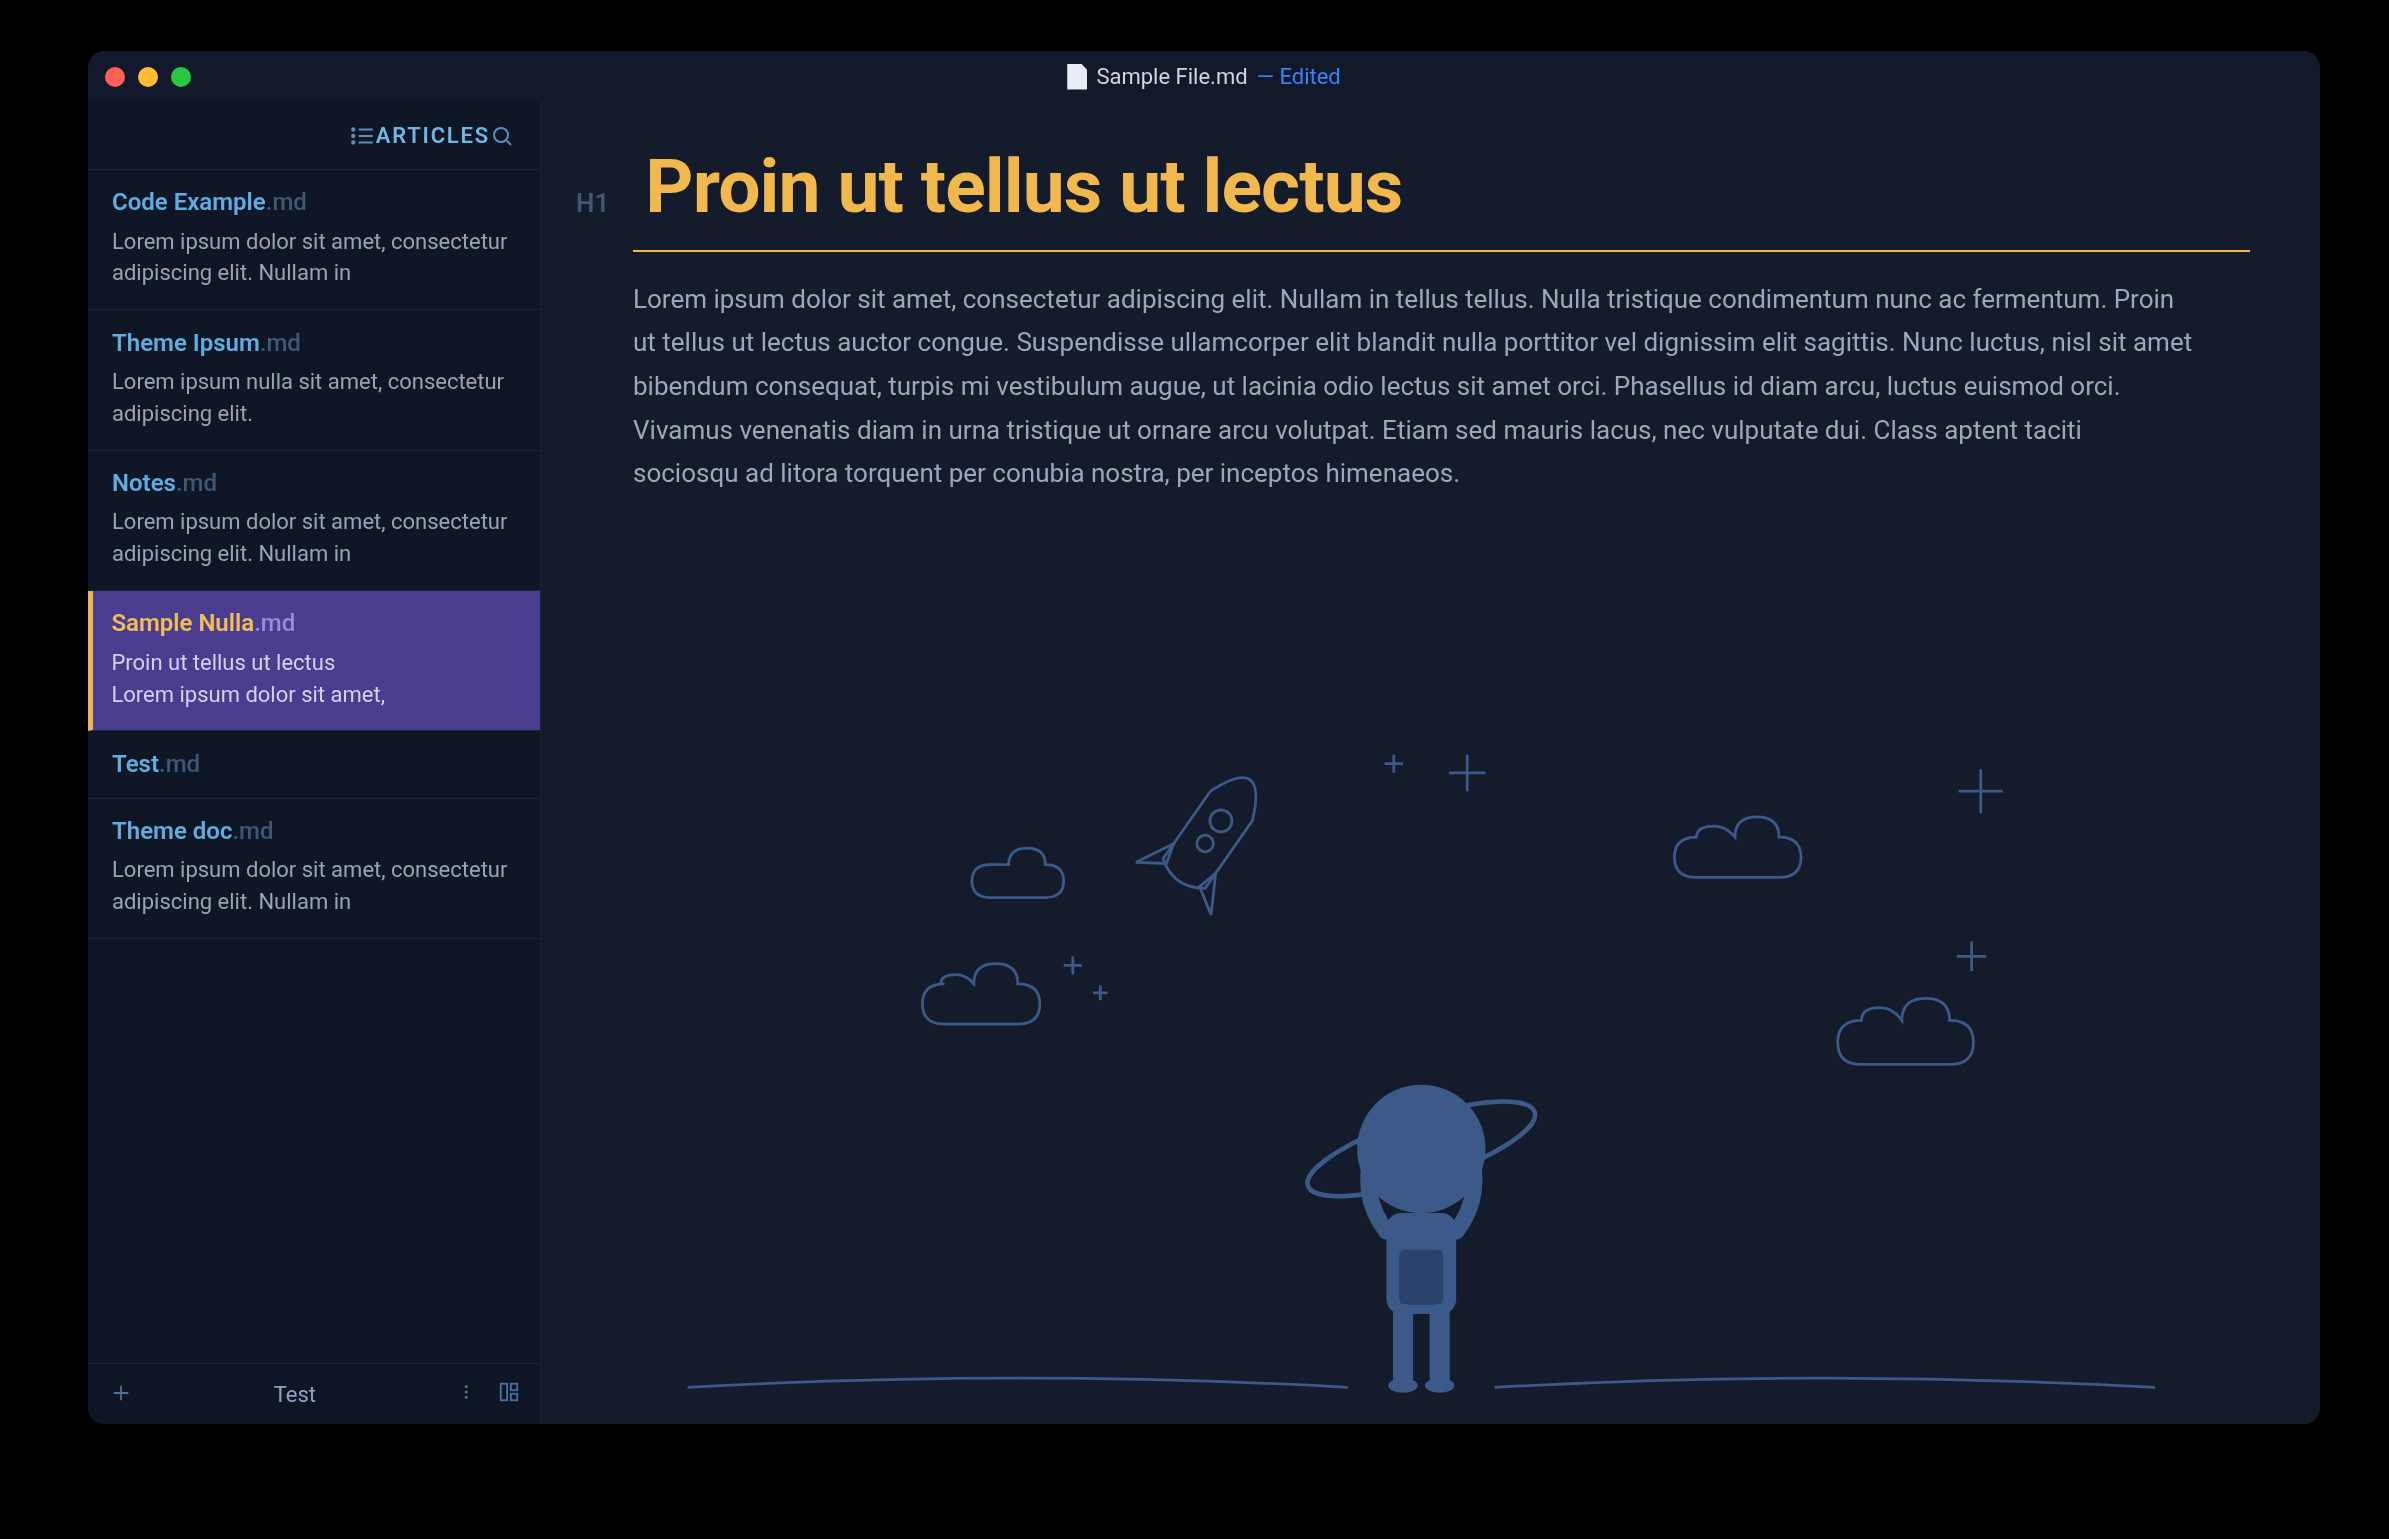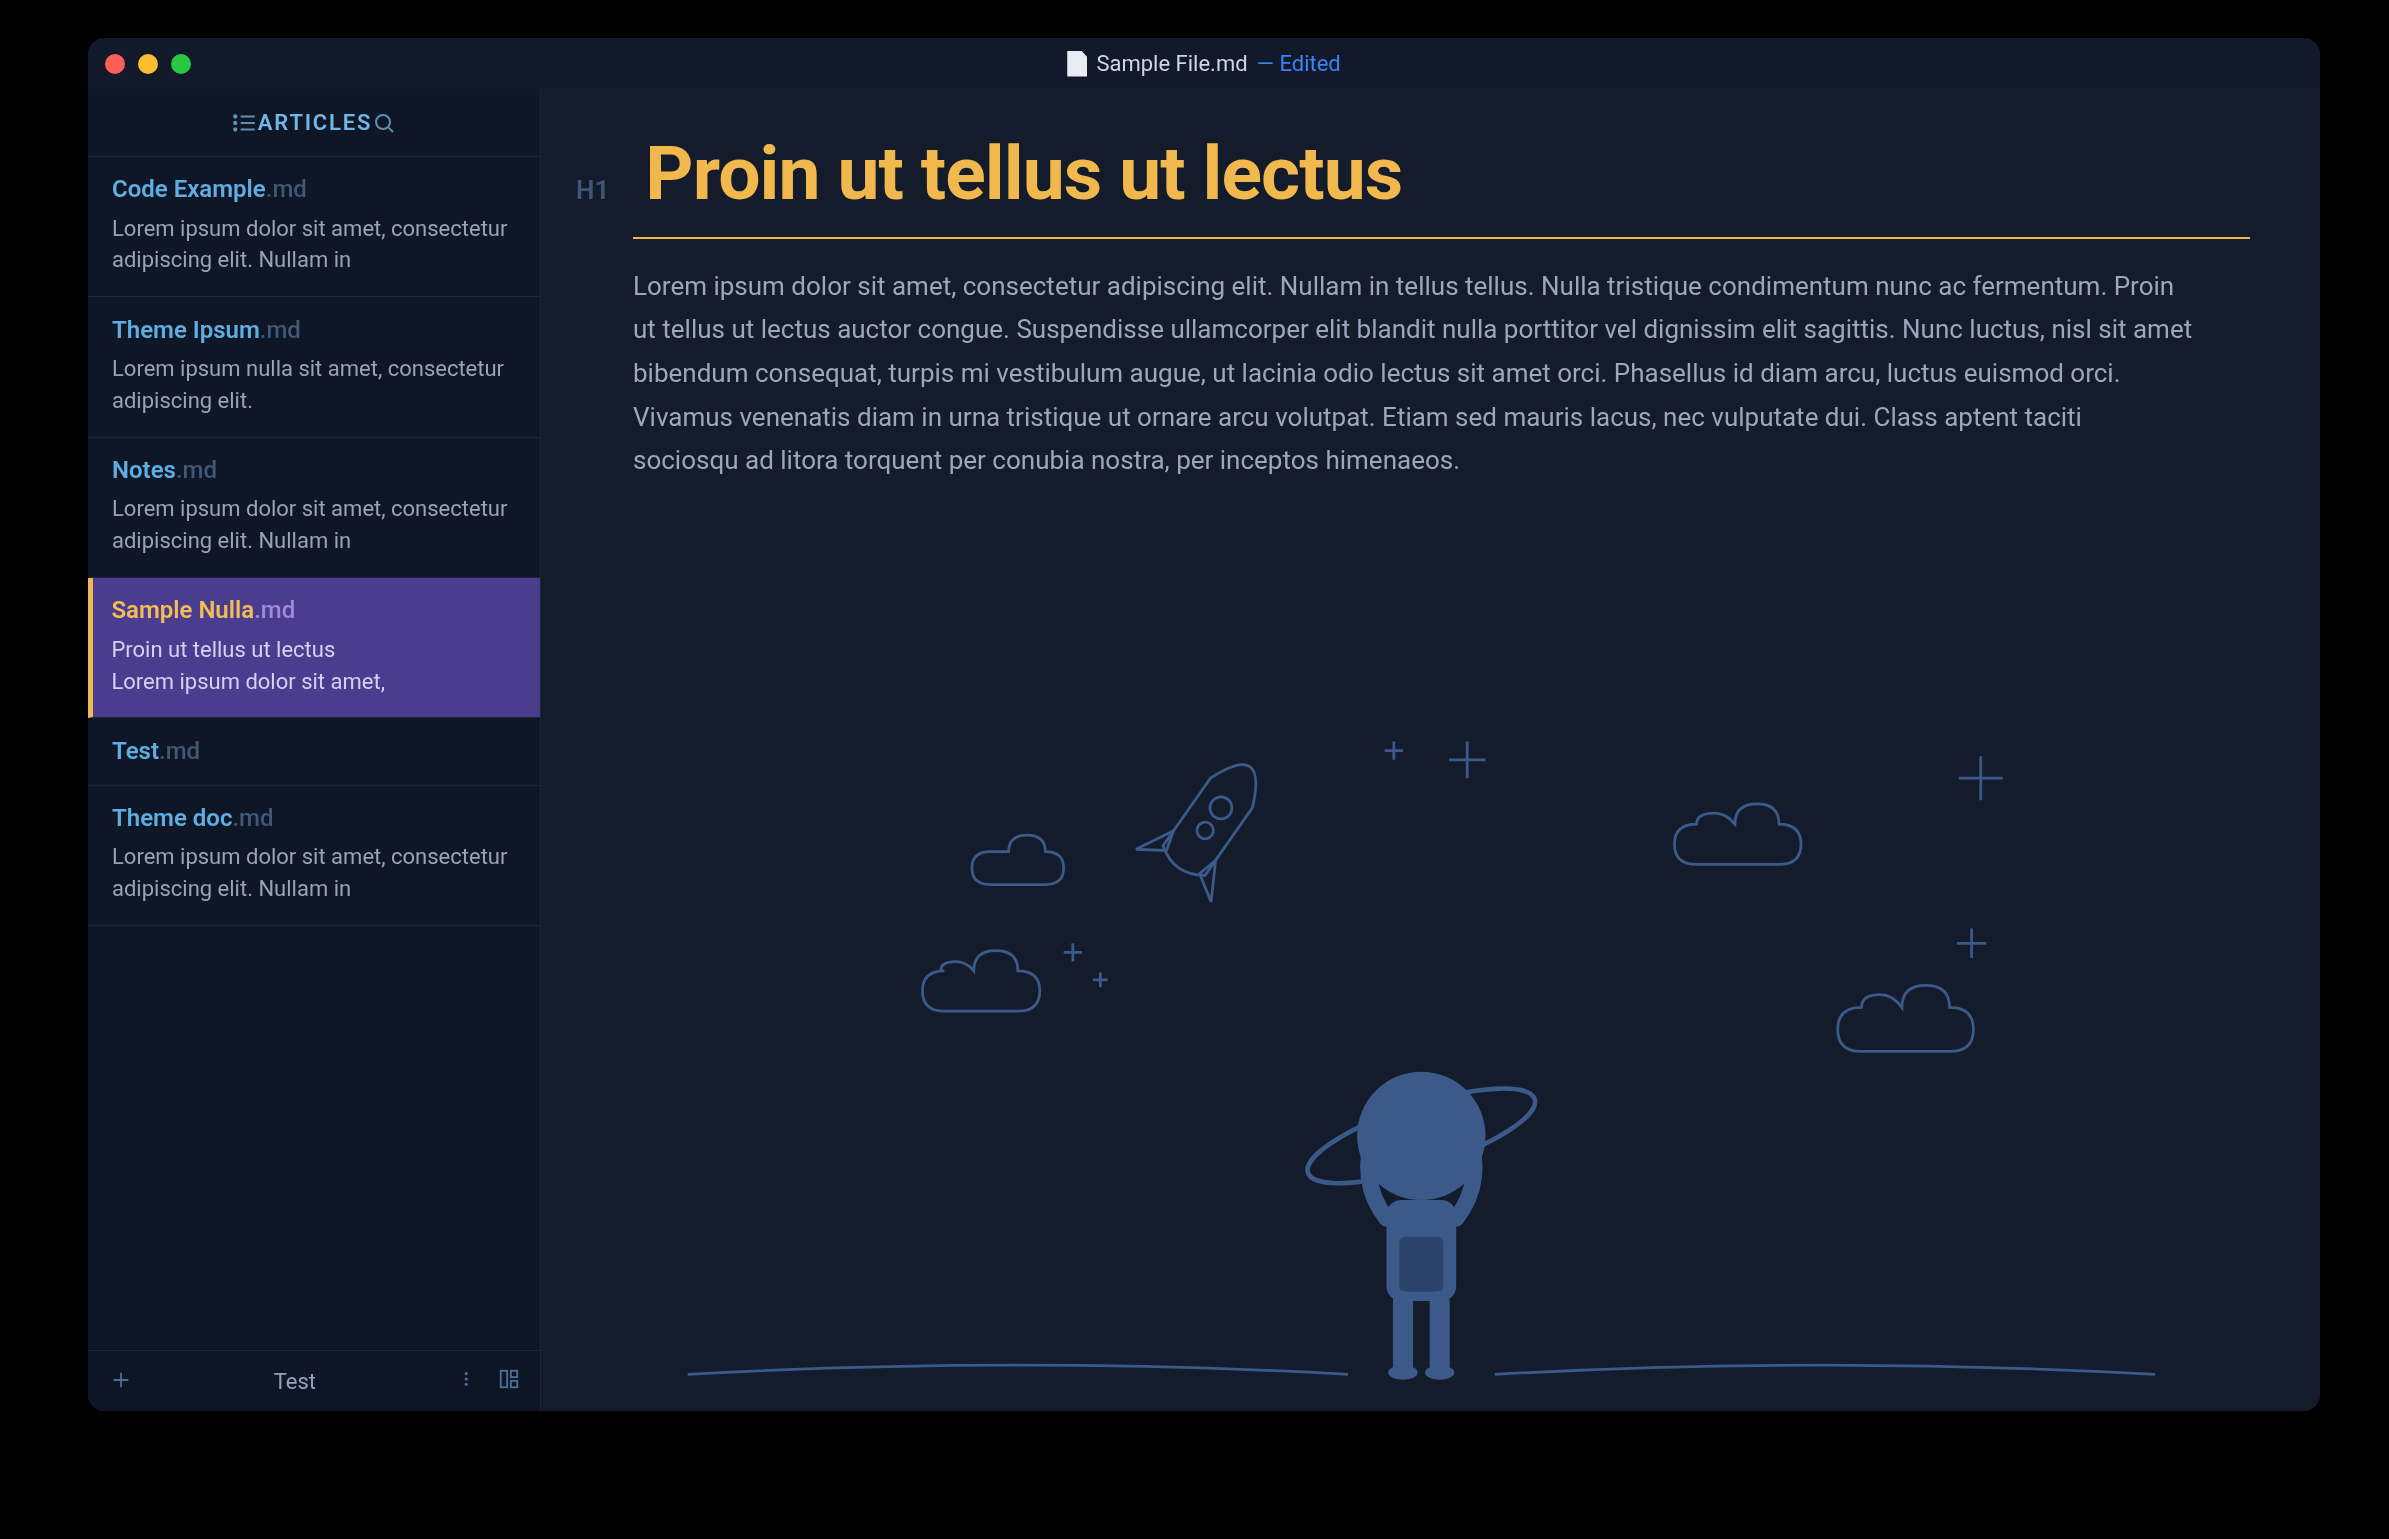--- a/index.html
+++ b/index.html
@@ -3,21 +3,21 @@
 <meta charset="utf-8">
 <style>
   * { box-sizing: border-box; margin: 0; padding: 0; }
   html, body {
     width: 2389px; height: 1540px;
     background: #000;
     font-family: -apple-system, BlinkMacSystemFont, "Segoe UI", Roboto, sans-serif;
     overflow: hidden;
   }
   .outer {
-    position: absolute; left: 88px; top: 38px;
+    position: absolute; left: 88px; top: 51px;
     width: 2232px; height: 1373px;
     border-radius: 16.5px;
     background: #141b2a;
     box-shadow: 0 37px 83px 27.5px rgba(0,0,0,0.55);
     display: flex; flex-direction: column;
     overflow: hidden;
   }
   
   .titlebar {
     height: 51px;
@@ -44,21 +44,21 @@
   
   .body { flex:1; display:flex; min-height:0; }
   
   .sidebar {
     width: 453px; flex-shrink:0;
     background:#0f1626;
     display:flex; flex-direction:column;
     border-right:0.9px solid #1b2438;
   }
   .side-head {
-    height:68px; display:flex; align-items:center; justify-content:center;
+    height:68px; display:flex; align-items:center; justify-content:flex-end;
     padding:0 26px;
     border-bottom:0.9px solid #1b2438;
   }
   .side-head .title {
     color:#6fb8e6; letter-spacing:1.8px; font-size:22px; font-weight:600;
   }
   .icon { color:#5d8fb8; display:inline-flex; }
   .filelist { flex:1; overflow:auto; }
   .file-item {
     padding:18.4px 24px 20px 24px;

